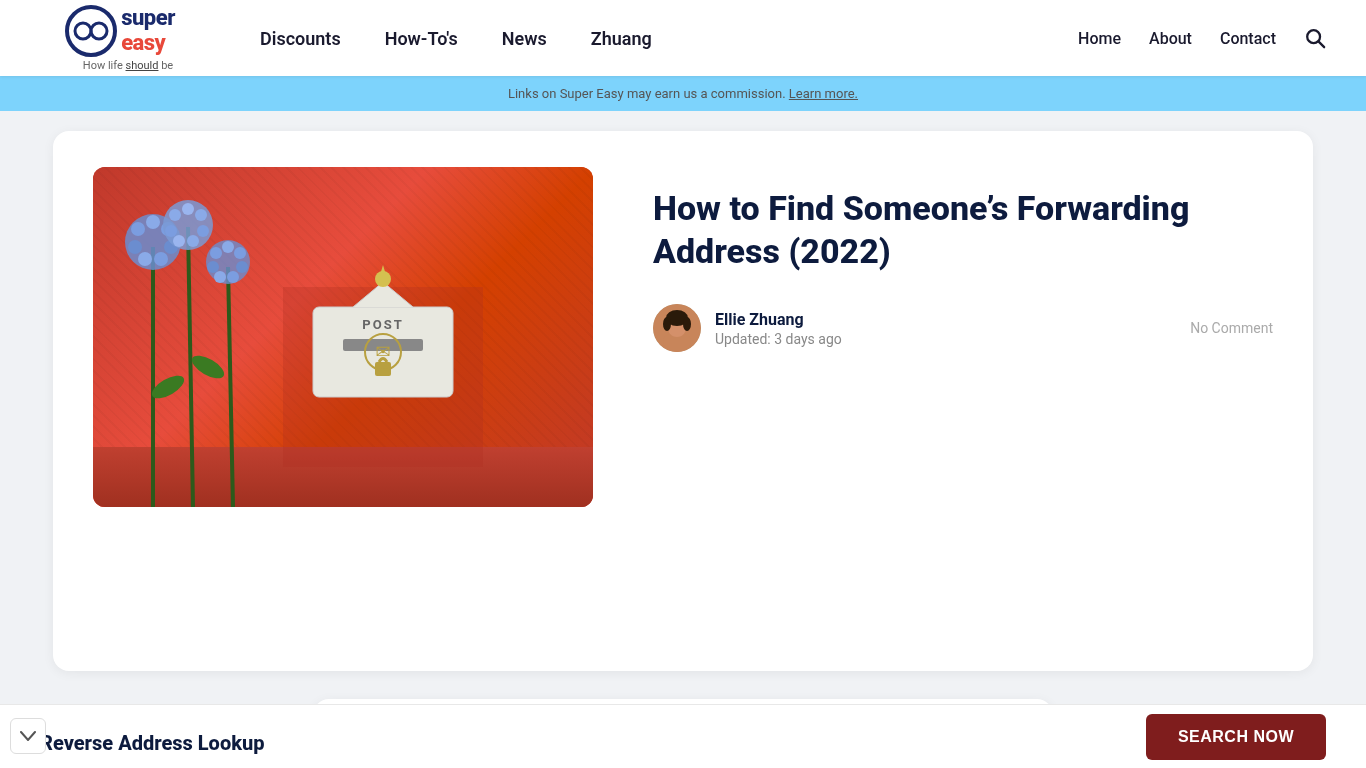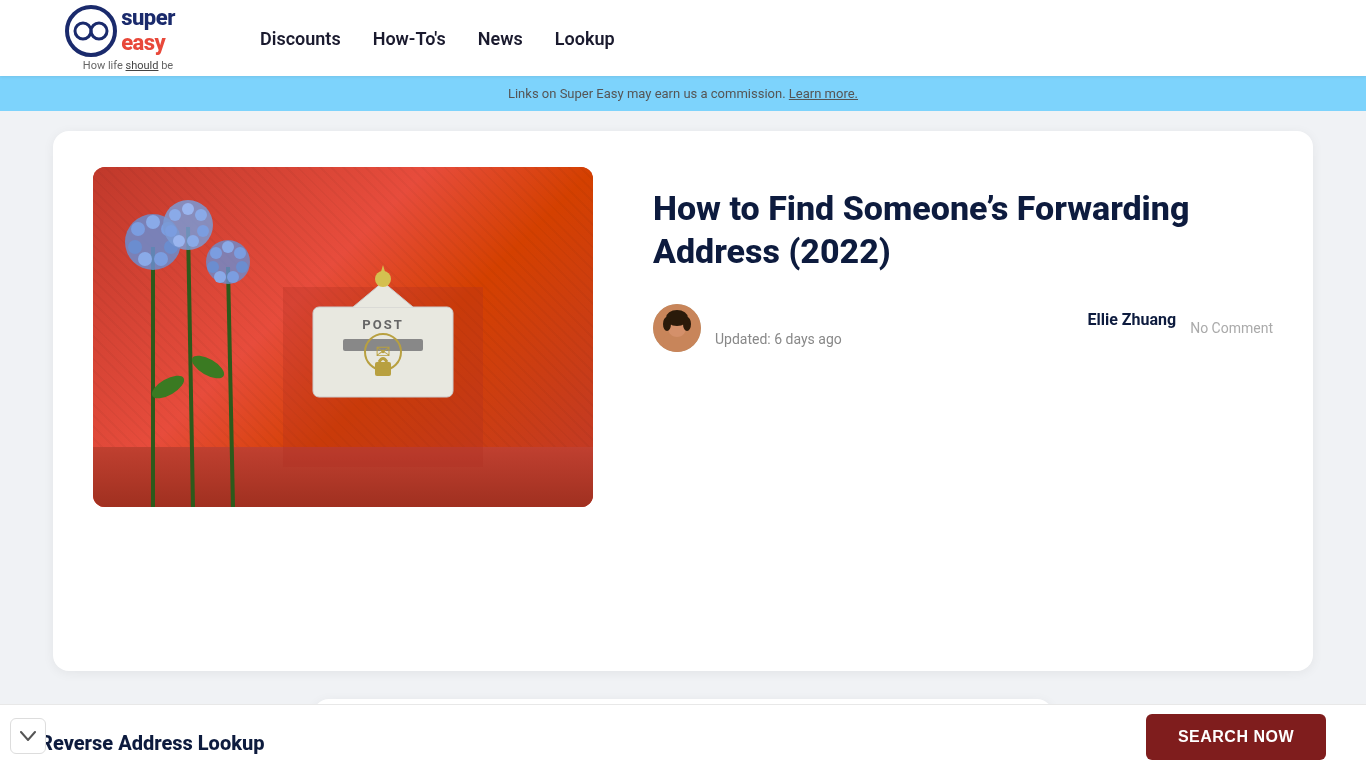--- a/index.html
+++ b/index.html
@@ -61,21 +61,21 @@
     .logo-tagline em {
       font-style: normal;
       text-decoration: underline;
       color: #444;
     }
 
     
     .main-nav {
       display: flex;
       align-items: center;
-      gap: 32px;
+      gap: 44px;
       flex: 1;
     }
     .nav-item {
       font-size: 18px;
       font-weight: 600;
       color: #1a1a2e;
       cursor: pointer;
       text-decoration: none;
     }
 
@@ -195,21 +195,20 @@
       display: flex;
       align-items: center;
       justify-content: center;
     }
     .author-details { flex: 1; }
     .author-name {
       font-size: 16px;
       font-weight: 700;
       color: #0d1b3e;
       display: block;
-      text-align: right;
     }
     .author-updated {
       font-size: 14px;
       color: #888;
       display: block;
       margin-top: 2px;
     }
     .no-comment {
       font-size: 14px;
       color: #aaa;
@@ -307,23 +306,34 @@
     </div>
     <div class="logo-tagline">
       How life <em>should</em> be
     </div>
   </div>
 
   <nav class="main-nav">
     <a class="nav-item">Discounts</a>
     <a class="nav-item">How-To's</a>
     <a class="nav-item">News</a>
-    <a class="nav-item">Lookup</a>
+    <a class="nav-item">Zhuang</a>
   </nav>
 
+  <div class="right-nav">
+    <span class="right-nav-item">Home</span>
+    <span class="right-nav-item">About</span>
+    <span class="right-nav-item">Contact</span>
+    <button class="search-icon-btn" style="background:none;border:none;">
+      <svg class="search-icon-svg" viewBox="0 0 24 24" fill="none" stroke="#1a1a2e" stroke-width="2.5" stroke-linecap="round">
+        <circle cx="10.5" cy="10.5" r="7"></circle>
+        <line x1="16" y1="16" x2="22" y2="22"></line>
+      </svg>
+    </button>
+  </div>
 </header>
 
 <div class="commission-bar">
   <span>Links on Super Easy may earn us a commission.</span>
   <a href="#">Learn more.</a>
 </div>
 
 <div class="main-content">
   <div class="article-card">
 
@@ -408,21 +418,21 @@
             <ellipse cx="24" cy="38" rx="14" ry="10" fill="#c8855a"></ellipse>
             <ellipse cx="24" cy="22" rx="10" ry="11" fill="#d4906a"></ellipse>
 
             <ellipse cx="24" cy="14" rx="11" ry="8" fill="#2a1a0a"></ellipse>
             <ellipse cx="14" cy="20" rx="4" ry="7" fill="#2a1a0a"></ellipse>
             <ellipse cx="34" cy="20" rx="4" ry="7" fill="#2a1a0a"></ellipse>
           </svg>
         </div>
         <div class="author-details">
           <span class="author-name">Ellie Zhuang</span>
-          <span class="author-updated">Updated: 6 days ago</span>
+          <span class="author-updated">Updated: 3 days ago</span>
         </div>
         <span class="no-comment">No Comment</span>
       </div>
     </div>
 
   </div>
 
   <div class="search-widget-section">
     <h2 class="search-widget-title">Search Address by Name</h2>
 

